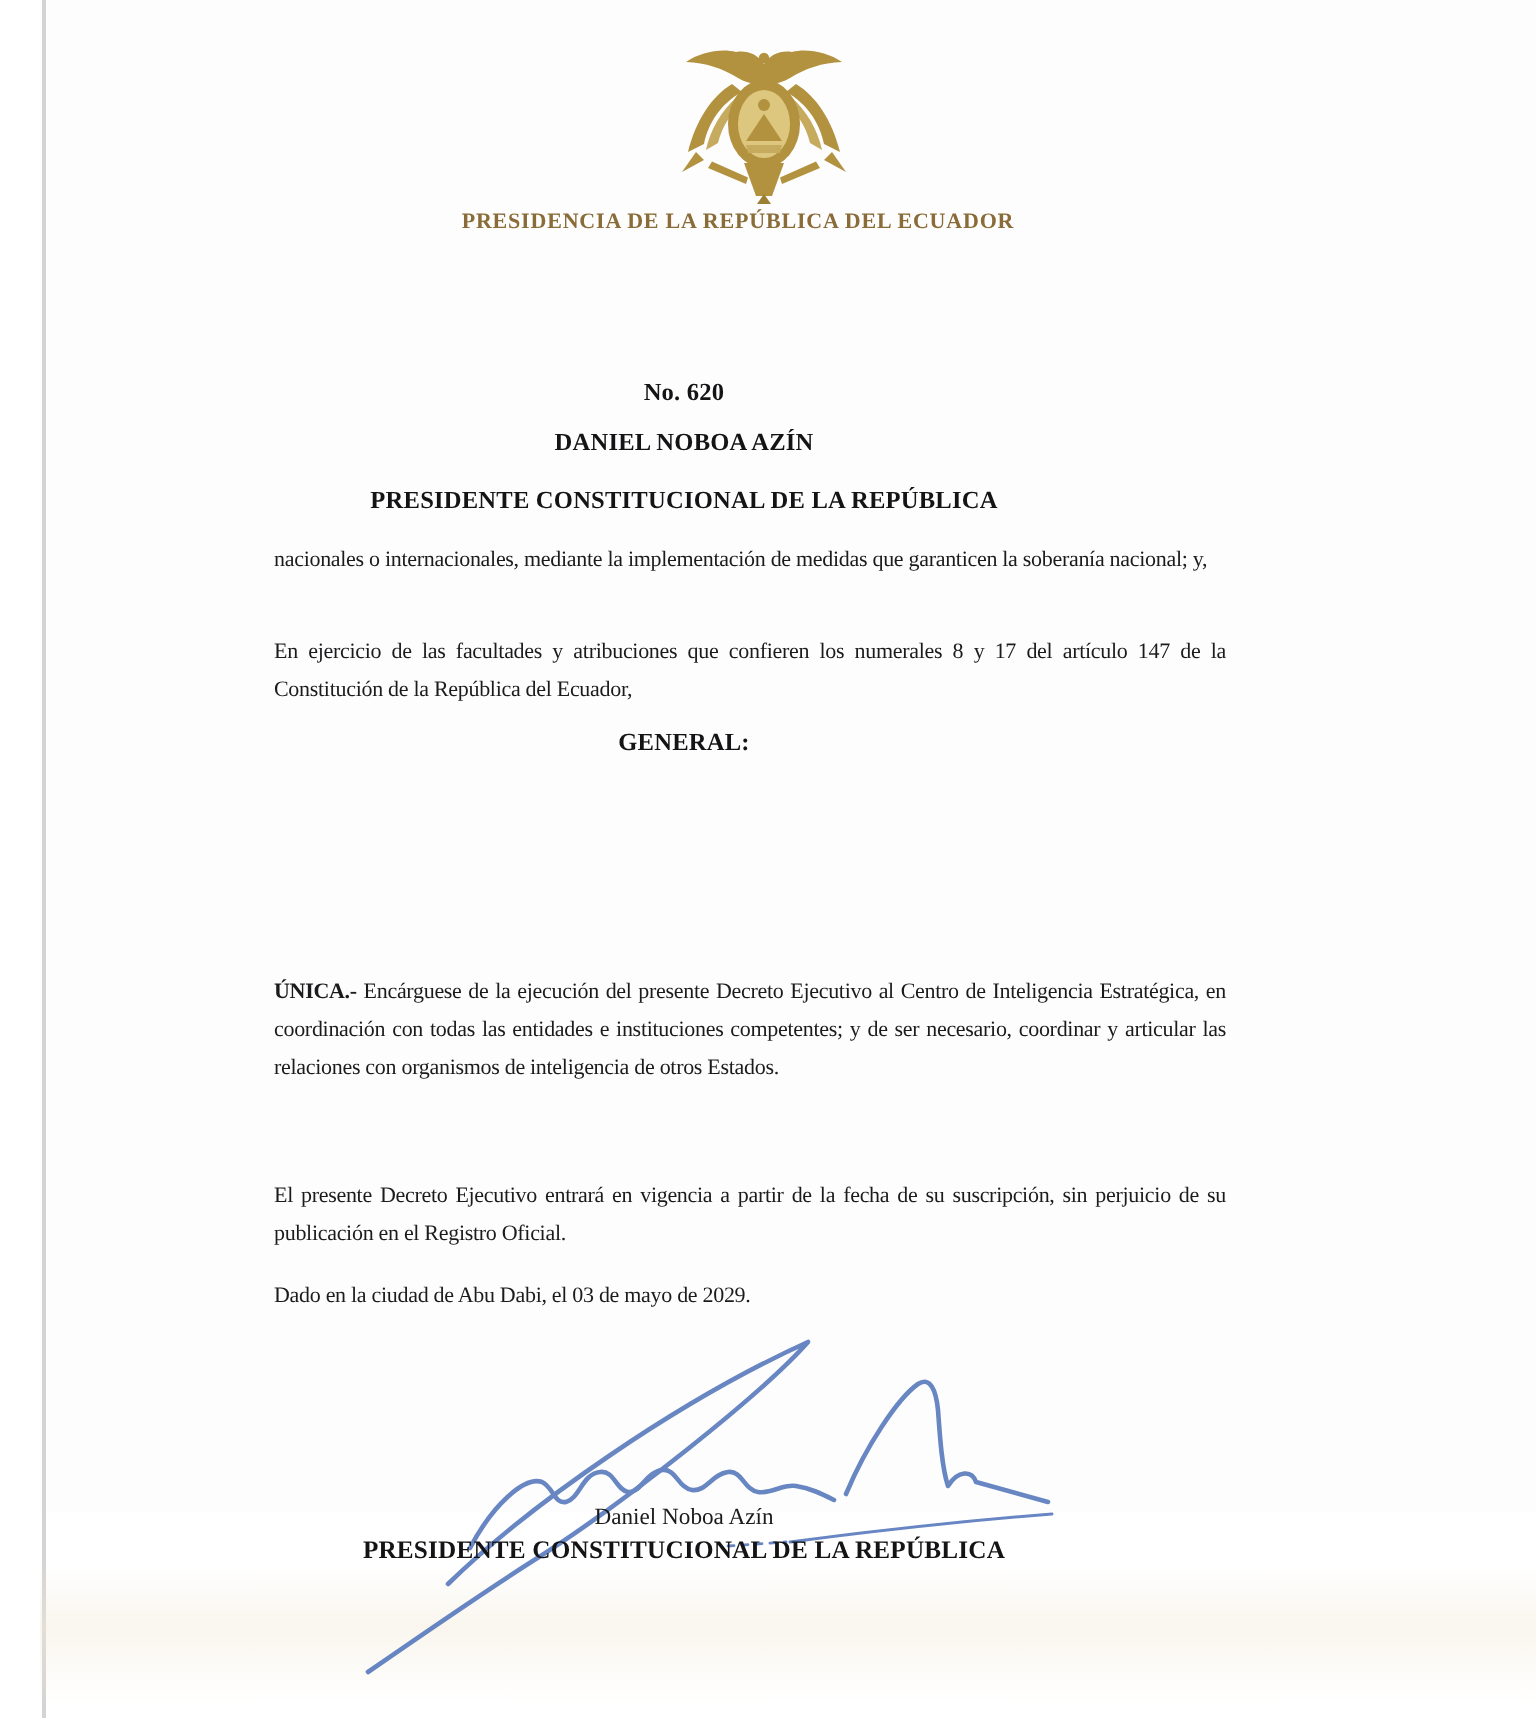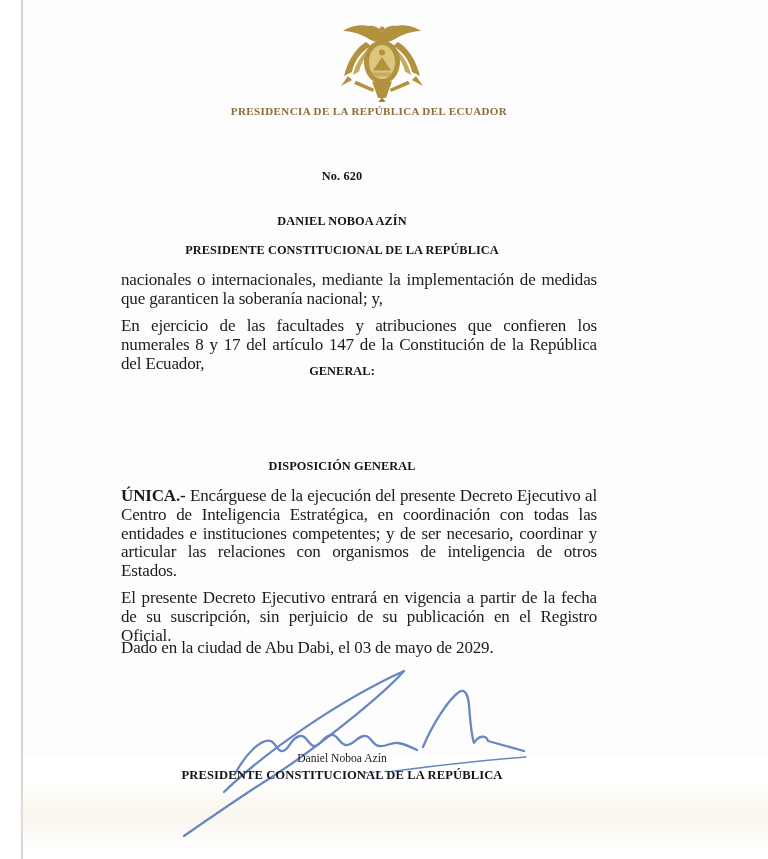--- a/index.html
+++ b/index.html
@@ -33,23 +33,23 @@
     text-align:center;
     font-size:11px;font-weight:bold;letter-spacing:0.4px;
     color:#8a6c38;
   }
   .heading{
     position:absolute;left:100px;width:444px;
     text-align:center;font-weight:bold;font-size:12.3px;
     letter-spacing:0.1px;color:#141416;
   }
   .bodytext{
-    position:absolute;left:101px;width:476px;
+    position:absolute;left:117px;width:476px;
     text-align:justify;
-    font-size:17px;line-height:18.8px;letter-spacing:-0.15px;
+    font-size:11px;line-height:18.8px;letter-spacing:-0.15px;
     color:#1b1b1d;
   }
   .bold-label{font-weight:bold;}
   .sig-svg{position:absolute;left:140px;top:650px;width:390px;height:200px;}
   .sig-name{
     position:absolute;left:100px;top:752px;width:444px;
     text-align:center;font-size:11.6px;color:#1b1b1d;
   }
   .sig-title{
     position:absolute;left:100px;top:768px;width:444px;
@@ -87,34 +87,33 @@
       <ellipse cx="54" cy="38" rx="18" ry="22" fill="#b2923f"></ellipse>
       <ellipse cx="54" cy="38" rx="13" ry="17" fill="#ddc77f"></ellipse>
       <circle cx="54" cy="28.5" r="3" fill="#b2923f"></circle>
       <path d="M45,46.5 L54,33 L63,46.5 Z" fill="#b2923f"></path>
       <path d="M45,48.5 L63,48.5 L62,52.5 L46,52.5 Z" fill="#c6aa5e"></path>
     </svg>
   </div>
 
   <div class="gold-title">PRESIDENCIA DE LA REPÚBLICA DEL ECUADOR</div>
 
-  <div class="heading" style="top:169px">No. 620</div>
+  <div class="heading" style="top:189px">No. 620</div>
 
   <div class="heading" style="top:214px">DANIEL NOBOA AZÍN</div>
 
   <div class="heading" style="top:243px">PRESIDENTE CONSTITUCIONAL DE LA REPÚBLICA</div>
 
   <div class="bodytext" style="top:271px">nacionales o internacionales, mediante la implementación de medidas que garanticen la soberanía nacional; y,</div>
 
   <div class="bodytext" style="top:317px">En ejercicio de las facultades y atribuciones que confieren los numerales 8 y 17 del artículo 147 de la Constitución de la República del Ecuador,</div>
 
   <div class="heading" style="top:364px">GENERAL:</div>
 
 
-  <div class="heading" style="top:459px">DISPOSICIÓN GENERAL</div>
 
   <div class="bodytext" style="top:487px"><span class="bold-label">ÚNICA.-</span><span> Encárguese de la ejecución del presente Decreto Ejecutivo al Centro de Inteligencia Estratégica, en coordinación con todas las entidades e instituciones competentes; y de ser necesario, coordinar y articular las relaciones con organismos de inteligencia de otros Estados.</span></div>
 
 
   <div class="bodytext" style="top:589px">El presente Decreto Ejecutivo entrará en vigencia a partir de la fecha de su suscripción, sin perjuicio de su publicación en el Registro Oficial.</div>
 
   <div class="bodytext" style="top:639px;text-align:left">Dado en la ciudad de Abu Dabi, el 03 de mayo de 2029.</div>
 
   <svg class="sig-svg" viewBox="140 650 390 200" aria-hidden="true">
     <g fill="none" stroke="#5b7cbe" stroke-width="2.3" stroke-linecap="round" stroke-linejoin="round" opacity="0.92">

